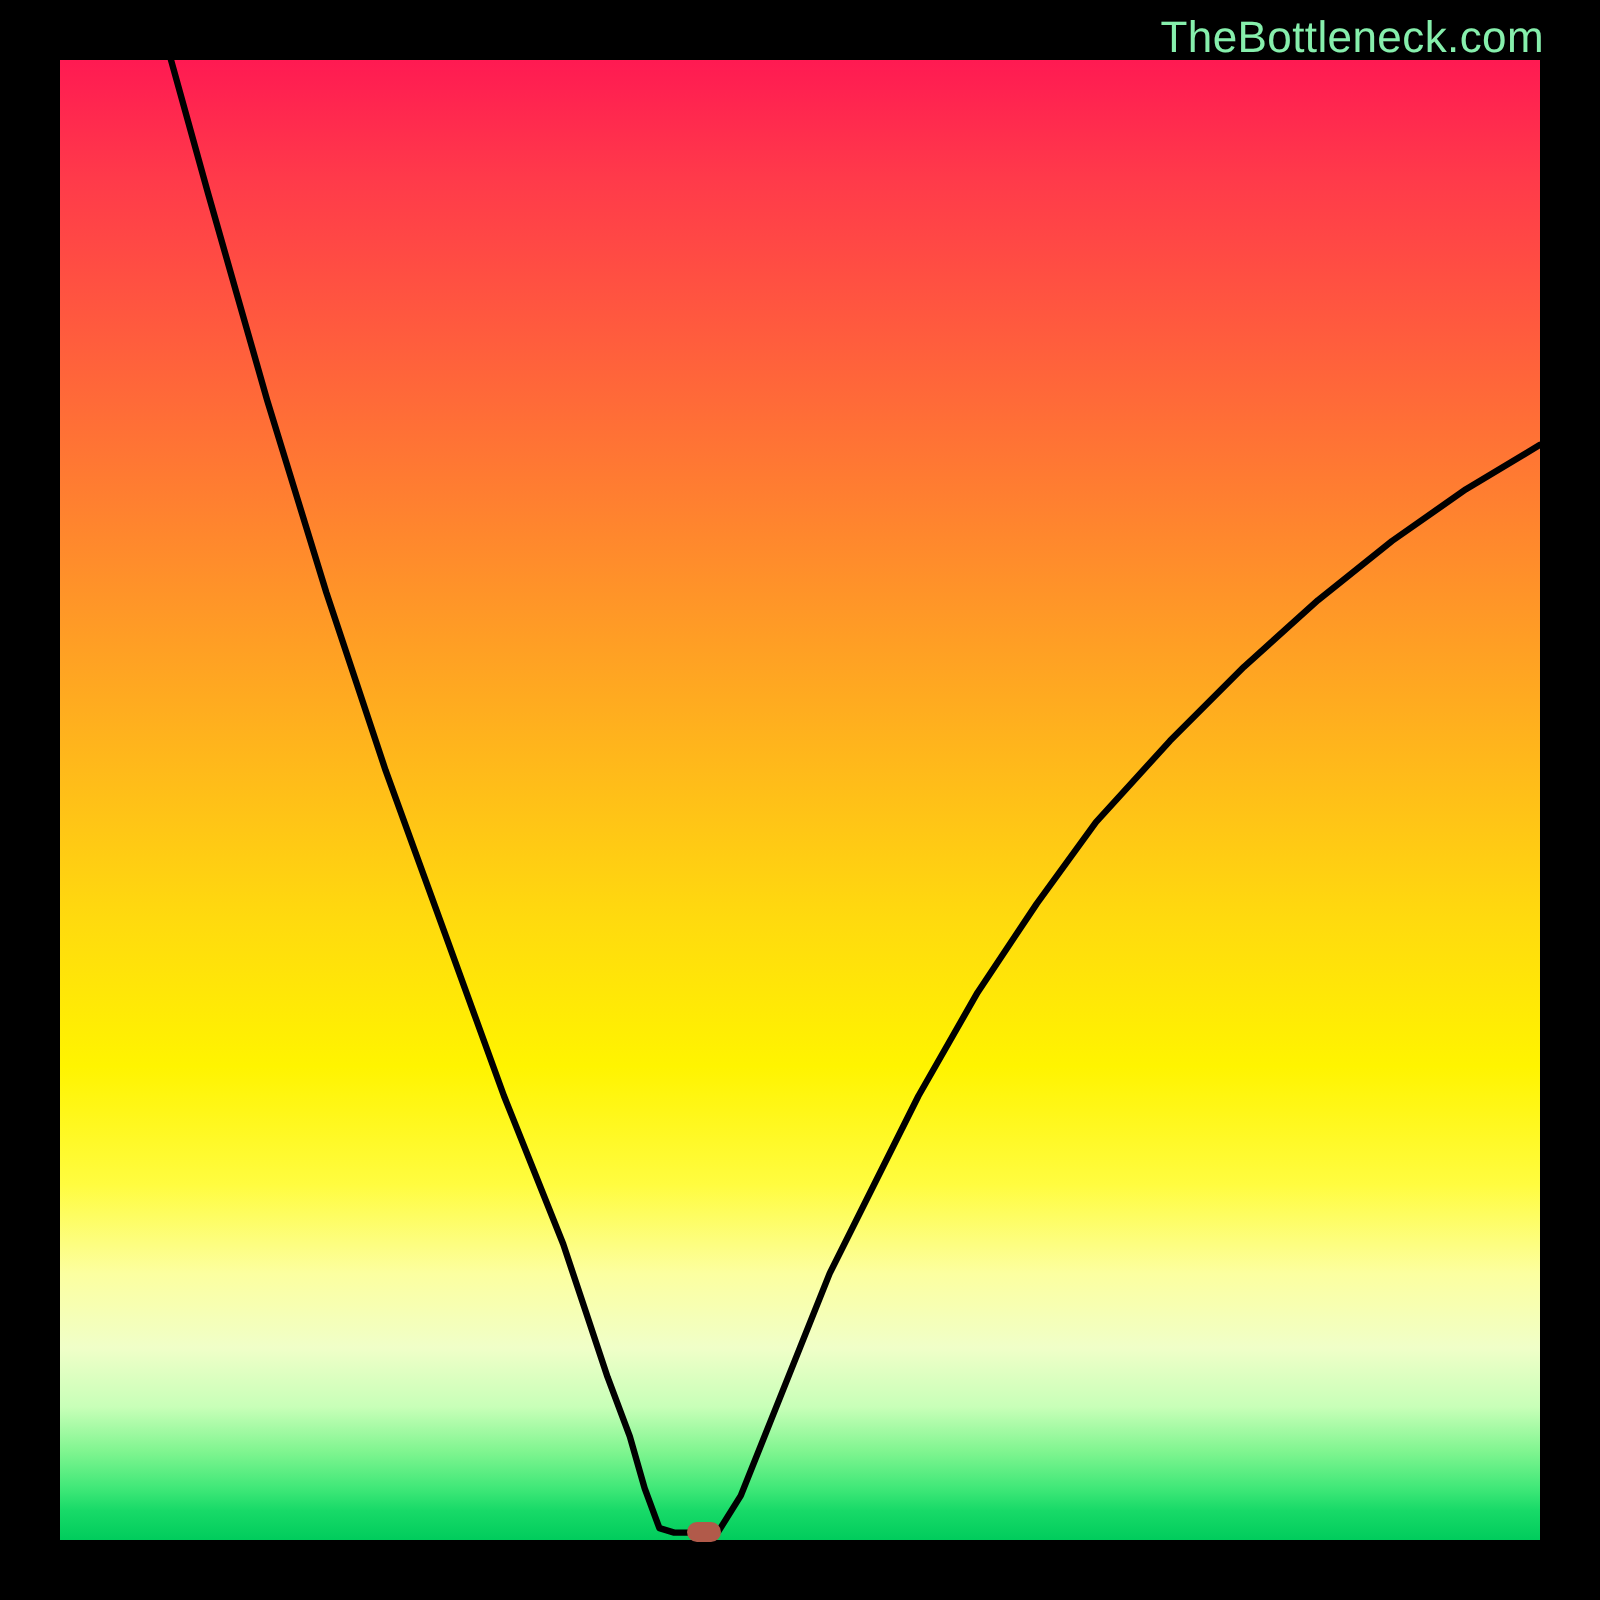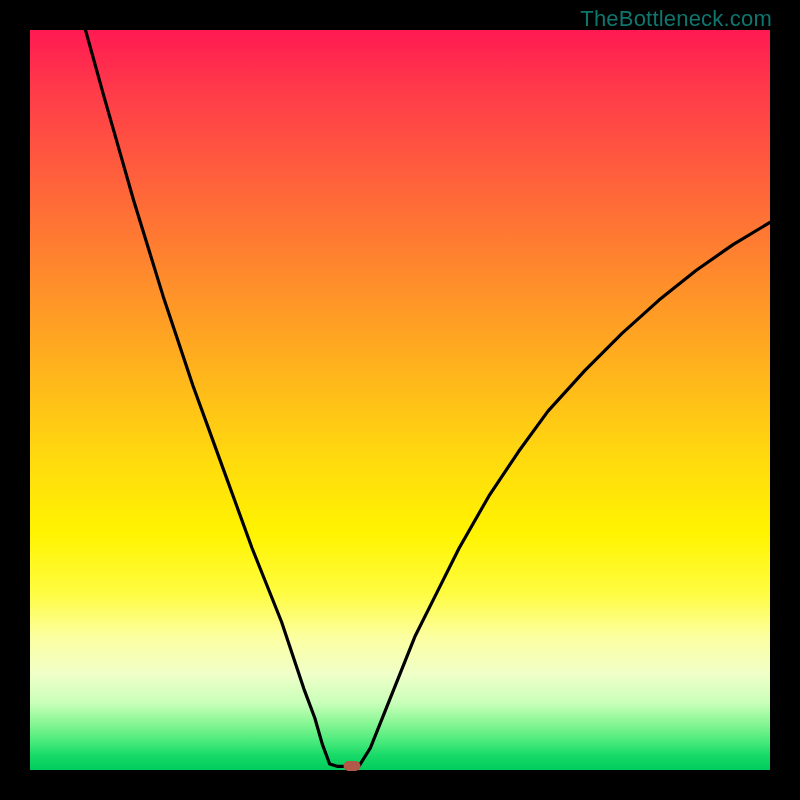--- a/index.html
+++ b/index.html
@@ -46,21 +46,21 @@
     left: 0;
     top: 0;
     width: 740px;
     height: 740px;
     pointer-events: none;
   }
   .attribution {
     position: absolute;
     top: 6px;
     right: 28px;
-    color: #0f766e;
+    color: #86efac;
     font-size: 22px;
     letter-spacing: 0.2px;
     font-weight: 400;
     user-select: none;
   }
   .marker {
     position: absolute;
     width: 17px;
     height: 10px;
     background: #b15a4a;

